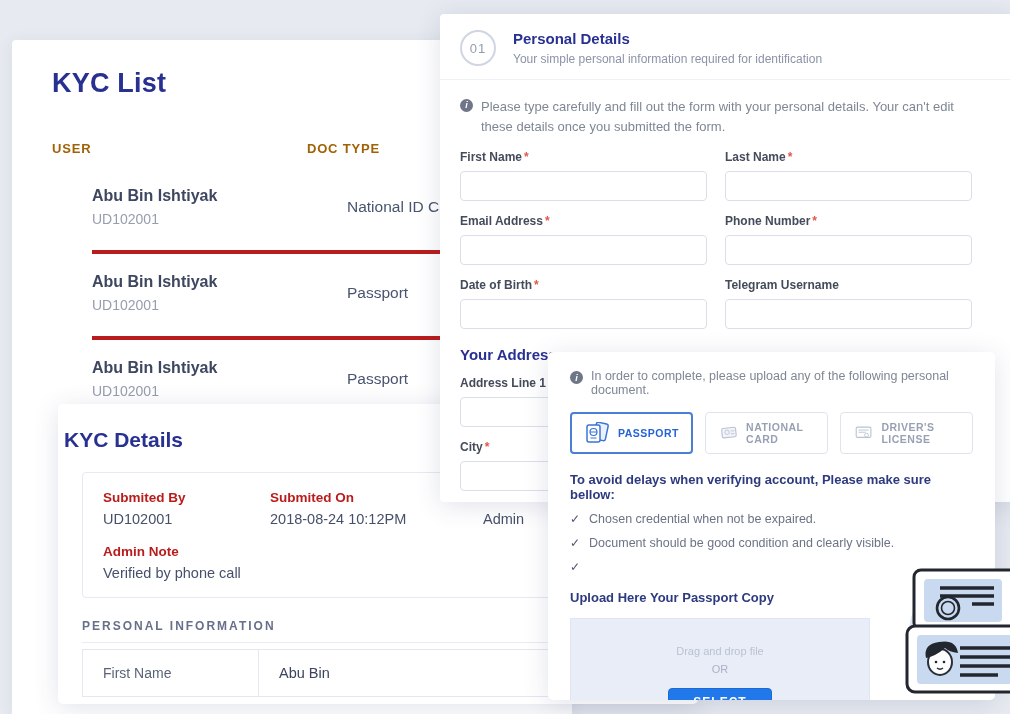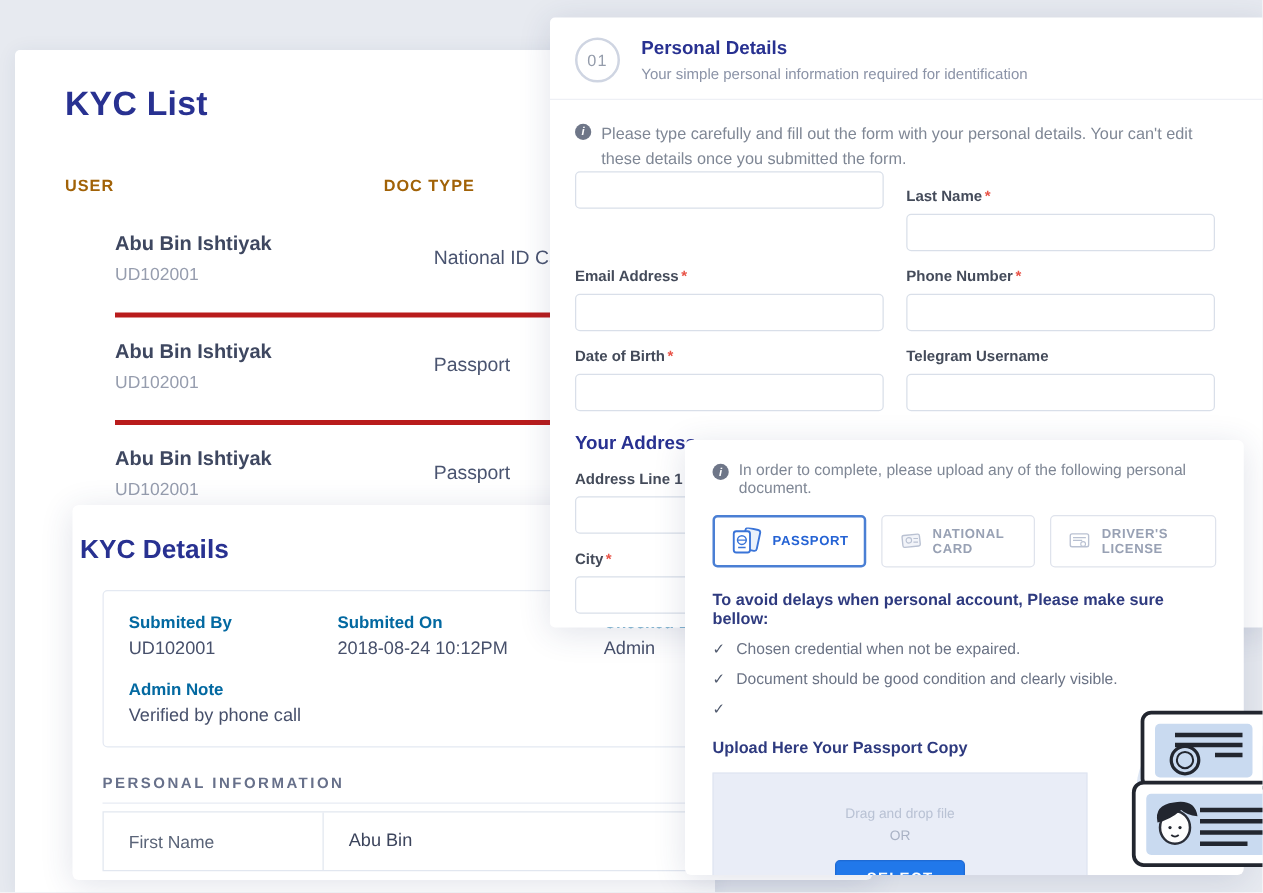--- a/index.html
+++ b/index.html
@@ -50,21 +50,21 @@
              background:#fff; outline:none; padding:0 8px; font-size:13px; color:#3f4964; }
   .addr-title { font-size:15px; font-weight:bold; color:#283191; margin-top:17px; }
 
   
   .kyc-details { left:58px; top:404px; width:640px; height:300px; z-index:20;
                  overflow:hidden; padding-top:24px; }
   .kd-title { font-size:21px; font-weight:bold; color:#283191; margin:0 6px; }
   .kd-box { margin:20px 24px 0; border:1px solid #e4e9f2; border-radius:4px;
             padding:17px 20px 16px; }
   .kd-grid { display:grid; grid-template-columns:167px 213px auto; }
-  .kd-label { font-size:13.5px; font-weight:bold; color:#0369a1; }
+  .kd-label { font-size:13.5px; font-weight:bold; color:#b91c1c; }
   .kd-value { font-size:14.5px; color:#47506b; margin-top:6px; }
   .kd-note { margin-top:17px; }
   .pi-head { margin:21px 24px 0; font-size:12px; font-weight:bold; color:#67708a;
              letter-spacing:2px; border-bottom:1px solid #e8ecf3; padding-bottom:9px; }
   .pi-table { margin:6px 24px 0; border:1px solid #e2e7f0; }
   .pi-row { display:grid; grid-template-columns:176px auto; }
   .pi-cell { padding:15px 20px; font-size:14px; }
   .pi-cell.k { color:#5a6478; border-right:1px solid #e2e7f0; }
   .pi-cell.v { color:#3c445c; font-size:14.5px; }
 
@@ -181,20 +181,21 @@
     </div>
   </div>
   <div class="pd-divider"></div>
   <div class="pd-body">
     <div class="notice">
       <span class="info-icon">i</span>
       <span>Please type carefully and fill out the form with your personal details. Your can't edit these details once you submitted the form.</span>
     </div>
     <div class="form-grid">
       <div>
+        <div class="f-label"><span>First Name</span><span class="req">*</span></div>
         <input class="f-input" type="text" style="">
       </div>
       <div>
         <div class="f-label"><span>Last Name</span><span class="req">*</span></div>
         <input class="f-input" type="text" style="">
       </div>
       <div>
         <div class="f-label"><span>Email Address</span><span class="req">*</span></div>
         <input class="f-input" type="text" style="">
       </div>
@@ -254,21 +255,21 @@
     <div class="doc-btn">
       <svg width="26" height="22" viewBox="0 0 26 22">
         <rect x="3" y="3" width="20" height="14" rx="2" fill="#fff" stroke="#b9c1d2" stroke-width="1.5"></rect>
         <line x1="6" y1="7" x2="20" y2="7" stroke="#b9c1d2" stroke-width="1.2"></line>
         <line x1="6" y1="10" x2="16" y2="10" stroke="#b9c1d2" stroke-width="1.2"></line>
         <circle cx="17" cy="14" r="2.6" fill="none" stroke="#b9c1d2" stroke-width="1.2"></circle>
       </svg>
       <span>DRIVER'S LICENSE</span>
     </div>
   </div>
-  <div class="tips-title">To avoid delays when personal account, Please make sure bellow:</div>
+  <div class="tips-title">To avoid delays when verifying account, Please make sure bellow:</div>
   <div class="tip">
     <span class="tick">✓</span>
     <span>Chosen credential when not be expaired.</span>
   </div>
   <div class="tip">
     <span class="tick">✓</span>
     <span>Document should be good condition and clearly visible.</span>
   </div>
   <div class="tip">
     <span class="tick">✓</span>

